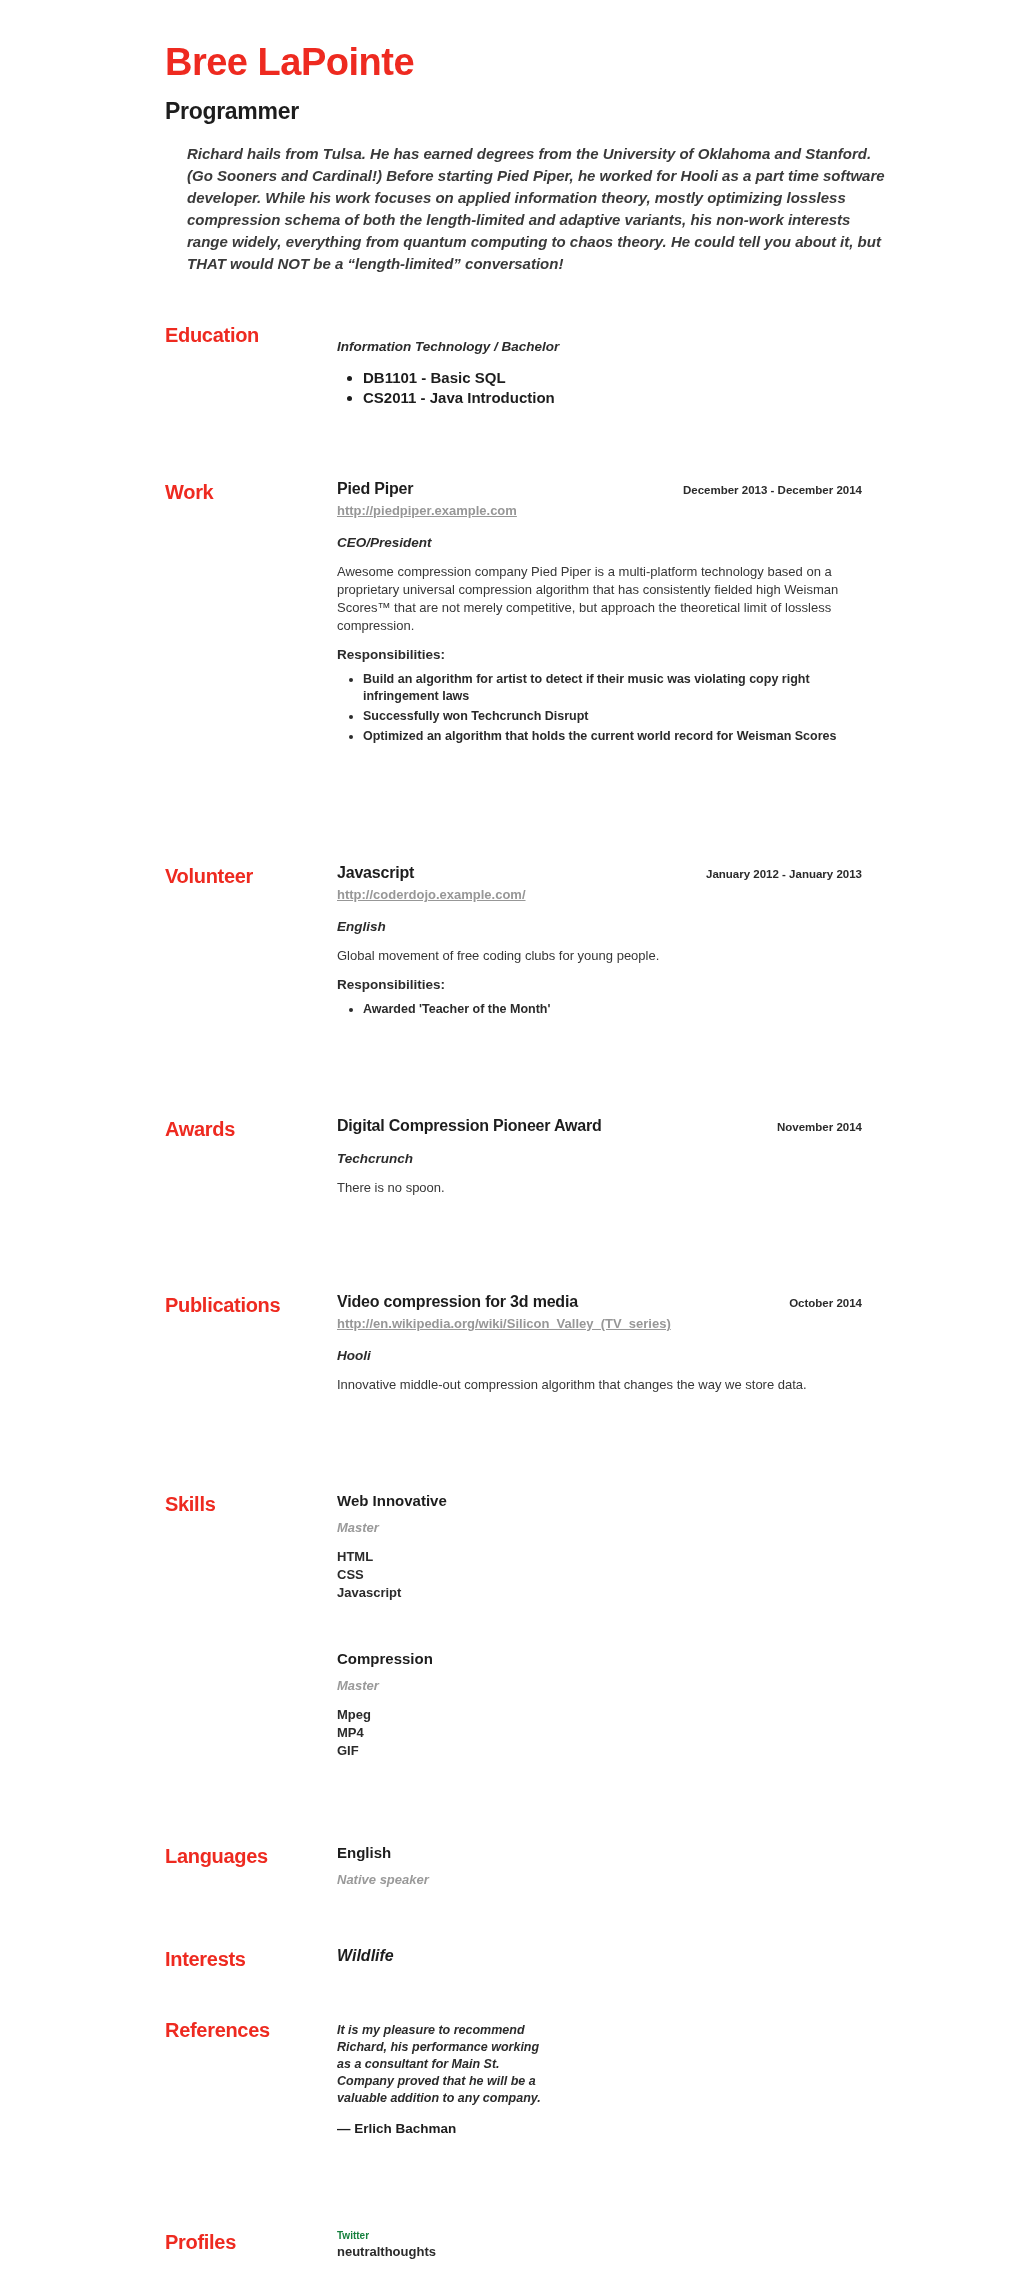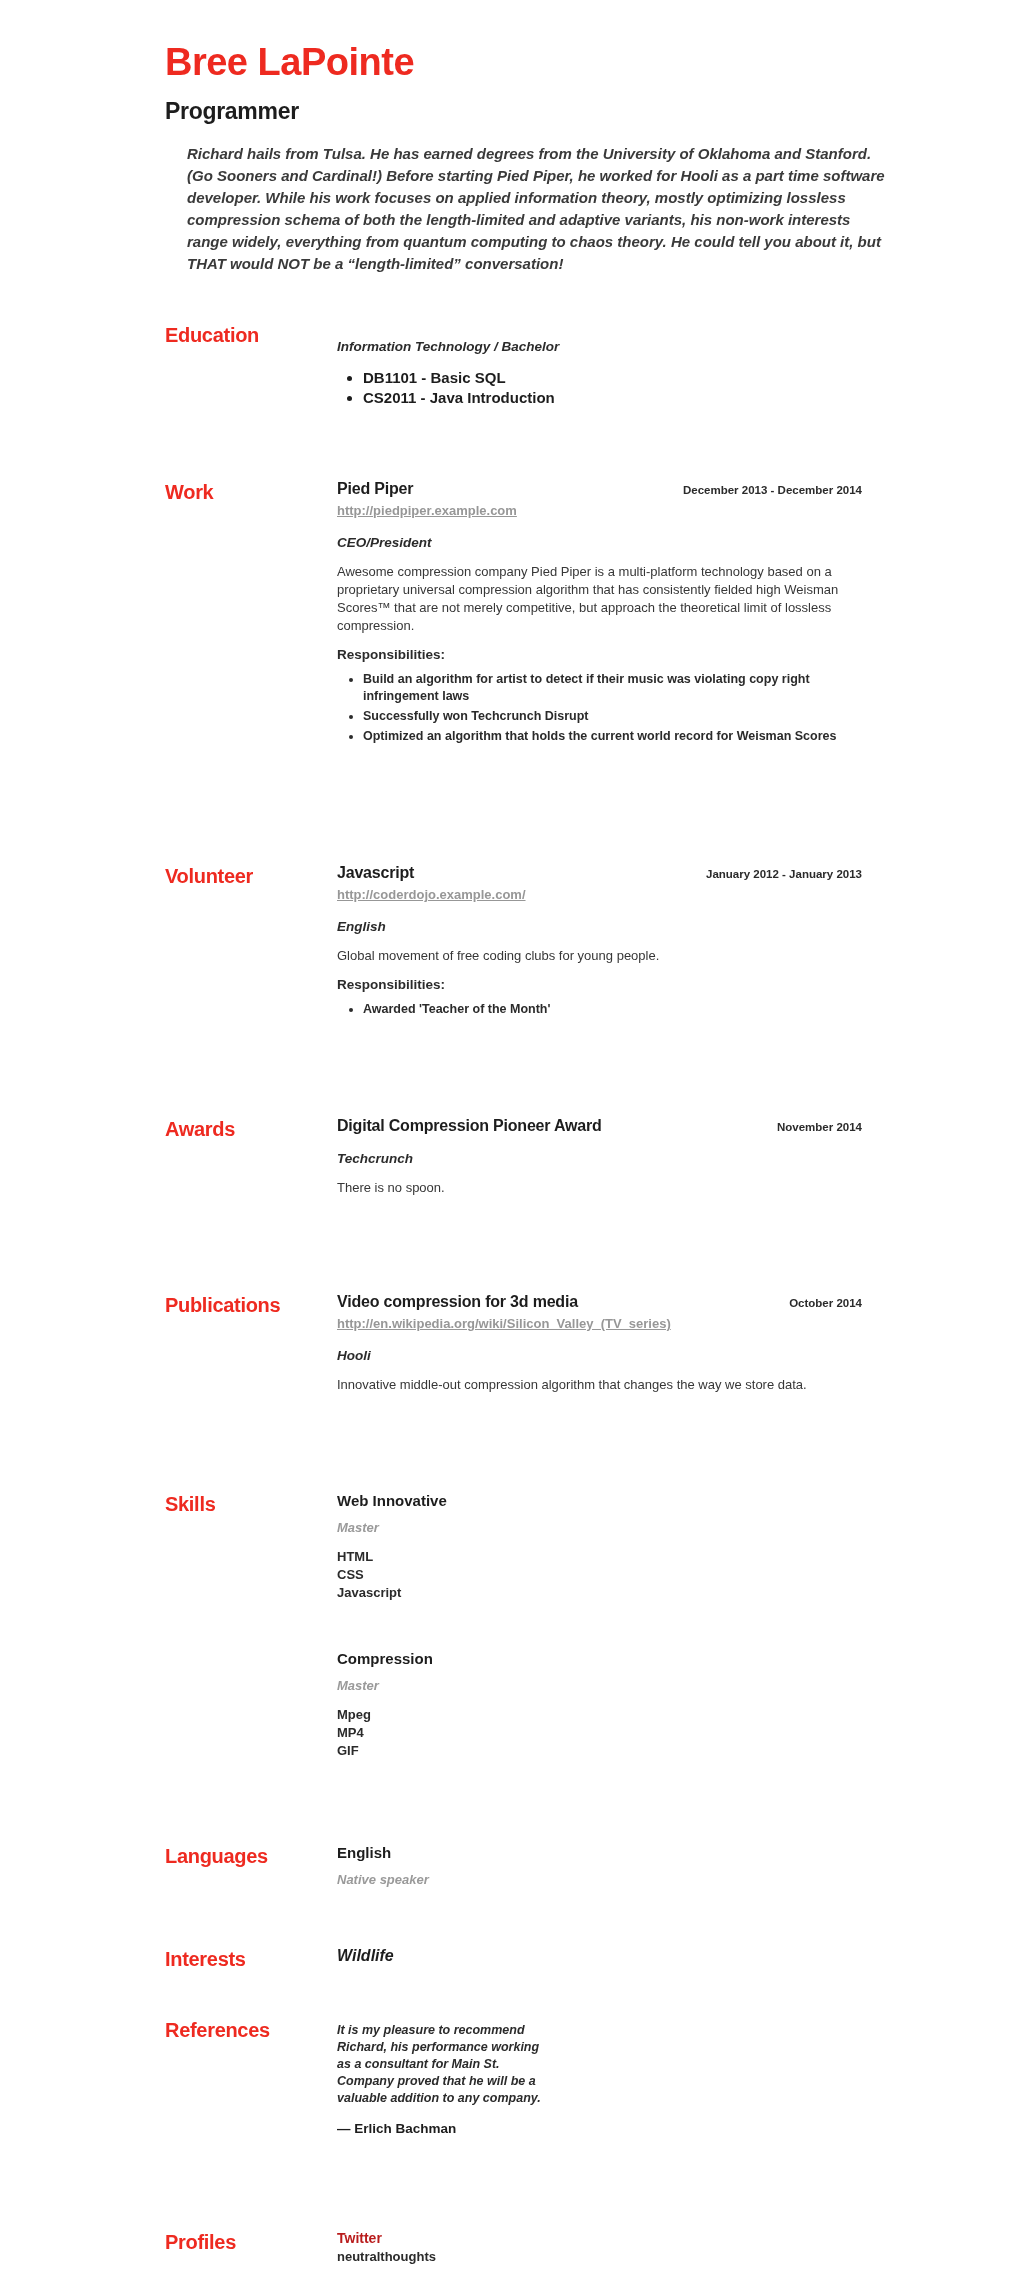--- a/index.html
+++ b/index.html
@@ -39,21 +39,21 @@
   .group-name { font-size:15px; font-weight:700; color:#1d1d1d; }
   .group-level { margin-top:11px; font-size:13px; font-style:italic; font-weight:600; color:#9a9a9a; }
   .keywords { margin-top:13px; }
   .keywords div { font-size:13px; font-weight:600; color:#2b2b2b; line-height:18px; }
   .skill-group + .skill-group { margin-top:48px; }
 
   .interest-name { font-size:16px; font-weight:700; font-style:italic; color:#1d1d1d; }
 
   .ref-quote { width:212px; font-size:12.5px; font-style:italic; font-weight:600; color:#2b2b2b; line-height:17px; margin-top:4px; }
   .ref-name { margin-top:14px; font-size:13.5px; font-weight:700; color:#1d1d1d; }
-  .profile-network { font-size:14px; font-weight:700; color:#b91c1c; }
+  .profile-network { font-size:10px; font-weight:700; color:#15803d; }
   .profile-user { margin-top:3px; font-size:13px; font-weight:600; color:#2b2b2b; }
 
   :root { --accent:#ee2a20; }
 
   
   .mt-edu{margin-top:48px}.mt-work{margin-top:72px}.mt-vol{margin-top:116px}
   .mt-awd{margin-top:96px}.mt-pub{margin-top:96px}.mt-skl{margin-top:98px}
   .mt-lng{margin-top:84px}.mt-int{margin-top:60px}.mt-ref{margin-top:48px}
   .mt-prf{margin-top:94px}
 </style>

